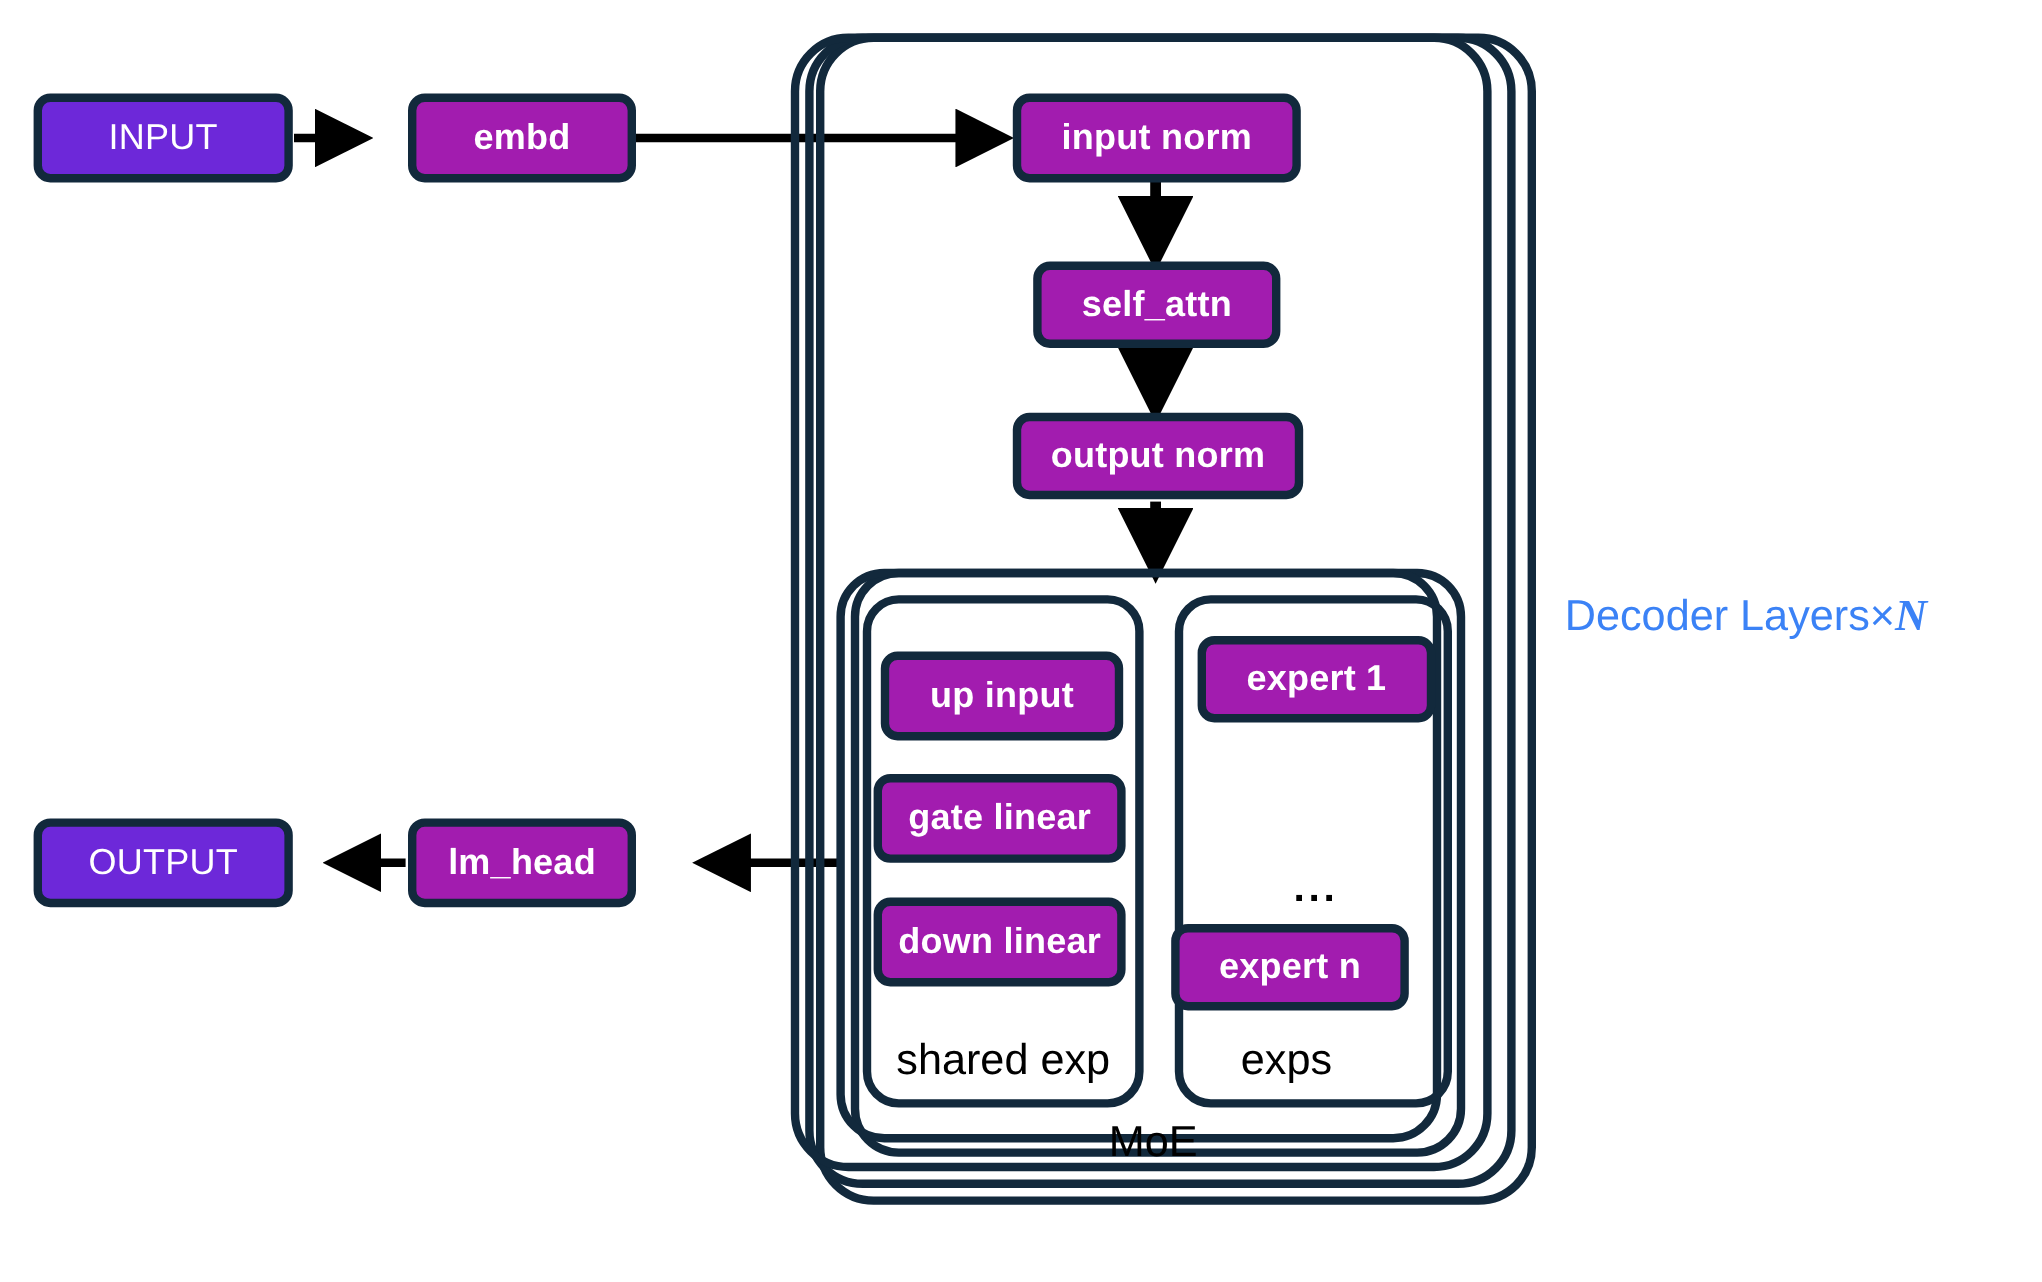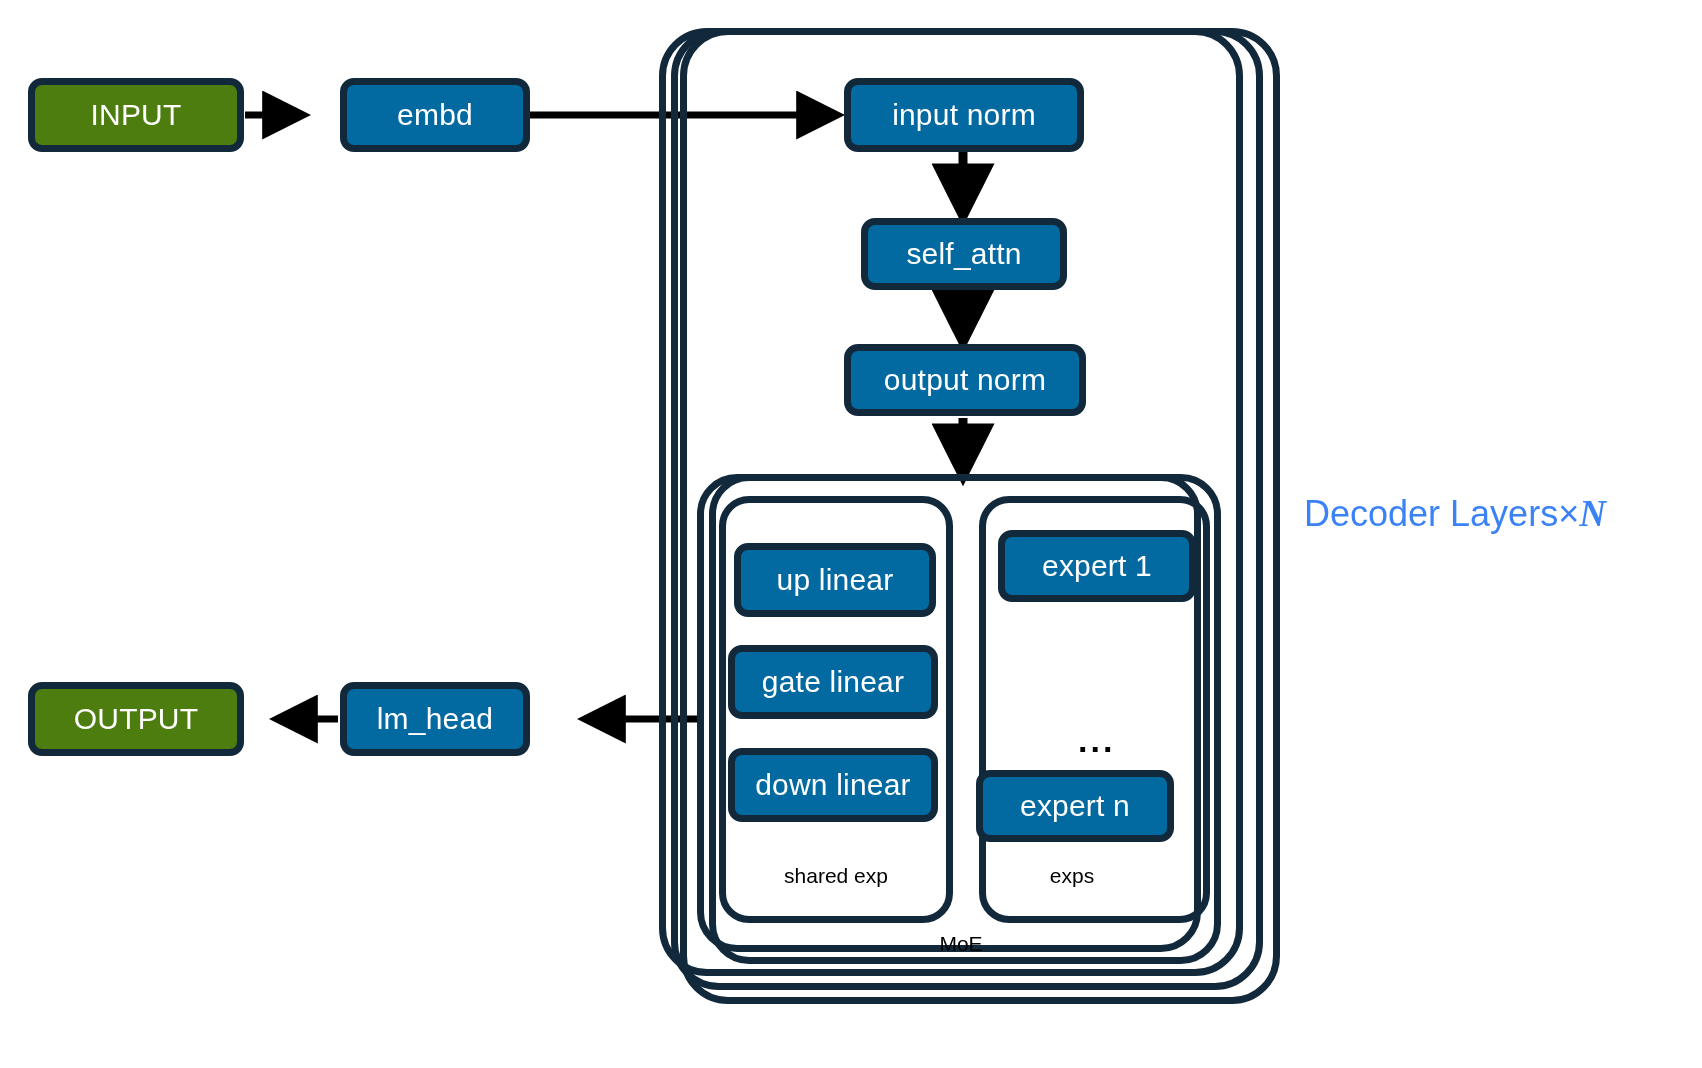--- a/index.html
+++ b/index.html
@@ -33,37 +33,37 @@
     justify-content: center;
     border: 7px solid #12293c;
     border-radius: 14px;
     color: #ffffff;
     font-size: 30px;
     font-family: "Liberation Sans", sans-serif;
     letter-spacing: 0.2px;
     line-height: 1;
     white-space: nowrap;
   }
-  .node.salmon { background: #0369a1; }
-  .node.periwinkle { background: #4d7c0f; }
+  .node.salmon { background: #a21caf; font-weight: bold; }
+  .node.periwinkle { background: #6d28d9; }
 
   .group-box {
     position: absolute;
     box-sizing: border-box;
     border: 7px solid #12293c;
     background: transparent;
   }
   .group-box.decoder { border-radius: 48px; }
   .group-box.moe     { border-radius: 40px; }
   .group-box.subexp  { border-radius: 30px; }
 
   .caption {
     position: absolute;
     color: #000000;
-    font-size: 21px;
+    font-size: 36px;
     font-family: "Liberation Sans", sans-serif;
     white-space: nowrap;
     text-align: center;
     line-height: 1;
   }
   .ellipsis {
     position: absolute;
     color: #000000;
     font-size: 34px;
     font-weight: bold;
@@ -131,21 +131,21 @@
   <div class="node periwinkle" style="left:28px; top:78px; width:216px; height:74px;">INPUT</div>
 
   <div class="node salmon" style="left:340px; top:78px; width:190px; height:74px;">embd</div>
 
   <div class="node salmon" style="left:844px; top:78px; width:240px; height:74px;">input norm</div>
 
   <div class="node salmon" style="left:861px; top:218px; width:206px; height:72px;">self_attn</div>
 
   <div class="node salmon" style="left:844px; top:344px; width:242px; height:72px;">output norm</div>
 
-  <div class="node salmon" style="left:734px; top:543px; width:202px; height:74px;">up linear</div>
+  <div class="node salmon" style="left:734px; top:543px; width:202px; height:74px;">up input</div>
 
   <div class="node salmon" style="left:728px; top:748px; width:210px; height:74px;">down linear</div>
 
   <div class="node salmon" style="left:728px; top:645px; width:210px; height:74px;">gate linear</div>
 
   <div class="node salmon" style="left:998px; top:530px; width:198px; height:72px;">expert 1</div>
 
 
   <div class="ellipsis" style="left:1078px; top:723px;">...</div>
 

